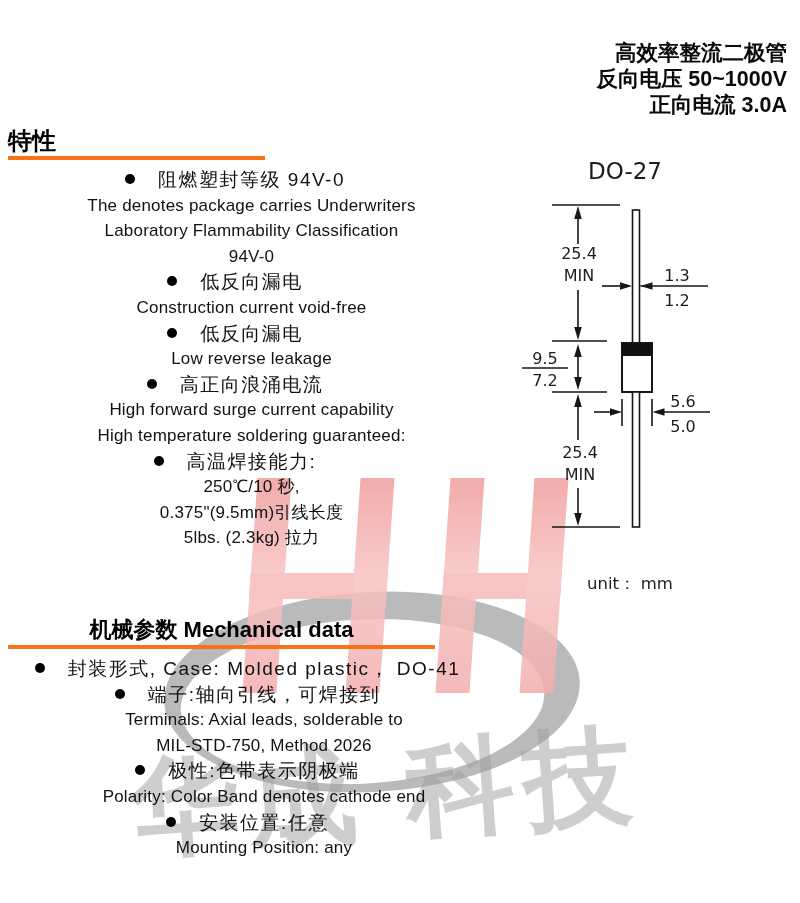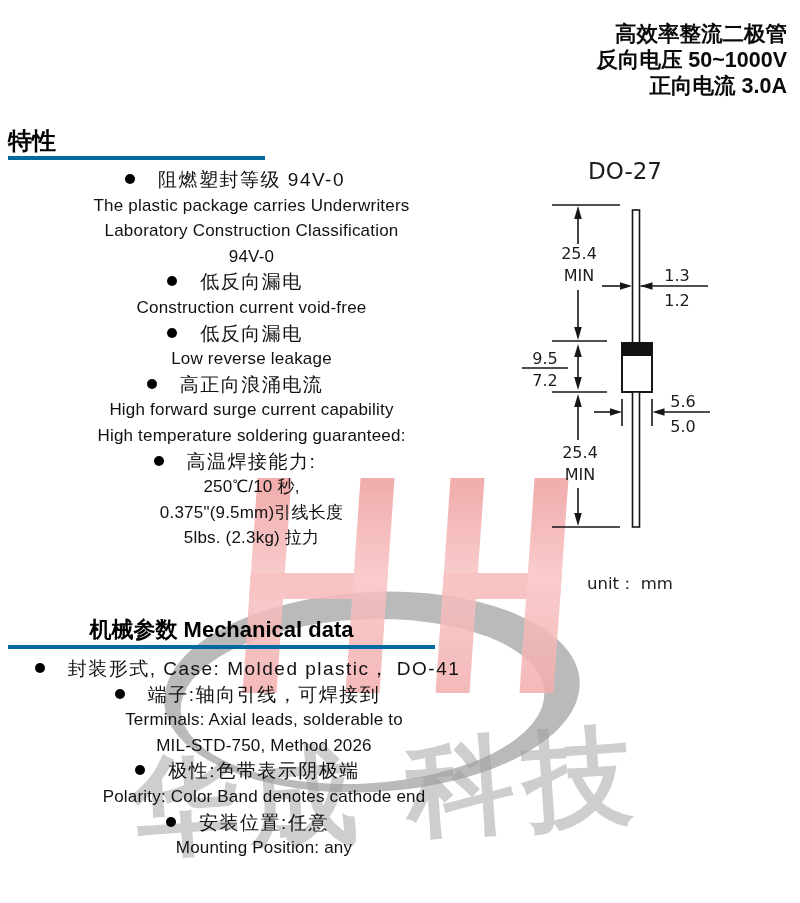--- a/index.html
+++ b/index.html
@@ -18,24 +18,24 @@
     background:#f6b9b9;}
   .wm-h.h1{left:250px;width:137px;}
   .wm-h.h2{left:443px;width:118px;}
   .wm-h .bar.r{right:0;}
   .wm-h .bar.l{left:0;}
   .wm-cn{position:absolute;left:130px;top:733px;font-size:108px;line-height:1.1;
     color:rgba(158,158,158,.5);letter-spacing:10px;white-space:nowrap;
     transform:rotate(-4deg);font-weight:bold;}
   
   .content{position:absolute;inset:0;z-index:2;}
-  .hdr{position:absolute;top:21px;right:13px;text-align:right;
+  .hdr{position:absolute;top:40px;right:13px;text-align:right;
     font-size:21.5px;font-weight:bold;line-height:26px;color:#0a0a0a;}
   .sec{position:absolute;left:8px;}
-  .sec-title{font-weight:bold;color:#000;border-bottom:4px solid #0369a1;
+  .sec-title{font-weight:bold;color:#000;border-bottom:4px solid #f97316;
     padding-bottom:1px;line-height:28px;}
   #features{top:127px;width:450px;}
   #features .sec-title{font-size:24px;width:257px;}
   #mech{top:616px;width:475px;}
   #mech .sec-title{font-size:22px;width:427px;text-align:center;}
   .list{margin-top:7px;}
   .row{line-height:25.6px;white-space:nowrap;text-align:center;}
   .row.zh{font-size:19px;letter-spacing:1.5px;}
   .row.en{font-size:17px;padding-left:37px;letter-spacing:0.2px;}
   .bullet{display:inline-block;width:10px;height:10px;border-radius:50%;
@@ -72,22 +72,22 @@
     <div>反向电压 50~1000V</div>
     <div>正向电流 3.0A</div>
   </div>
 
   <div class="sec" id="features">
     <div class="sec-title">特性</div>
     <div class="list">
       <div class="row zh">
         <span class="bullet"></span><span>阻燃塑封等级 94V-0</span>
       </div>
-      <div class="row en">The plastic package carries Underwriters</div>
-      <div class="row en">Laboratory Construction Classification</div>
+      <div class="row en">The denotes package carries Underwriters</div>
+      <div class="row en">Laboratory Flammability Classification</div>
       <div class="row en">94V-0</div>
 
       <div class="row zh">
         <span class="bullet"></span><span>低反向漏电</span>
       </div>
       <div class="row en">Construction current void-free</div>
 
       <div class="row zh">
         <span class="bullet"></span><span>低反向漏电</span>
       </div>

